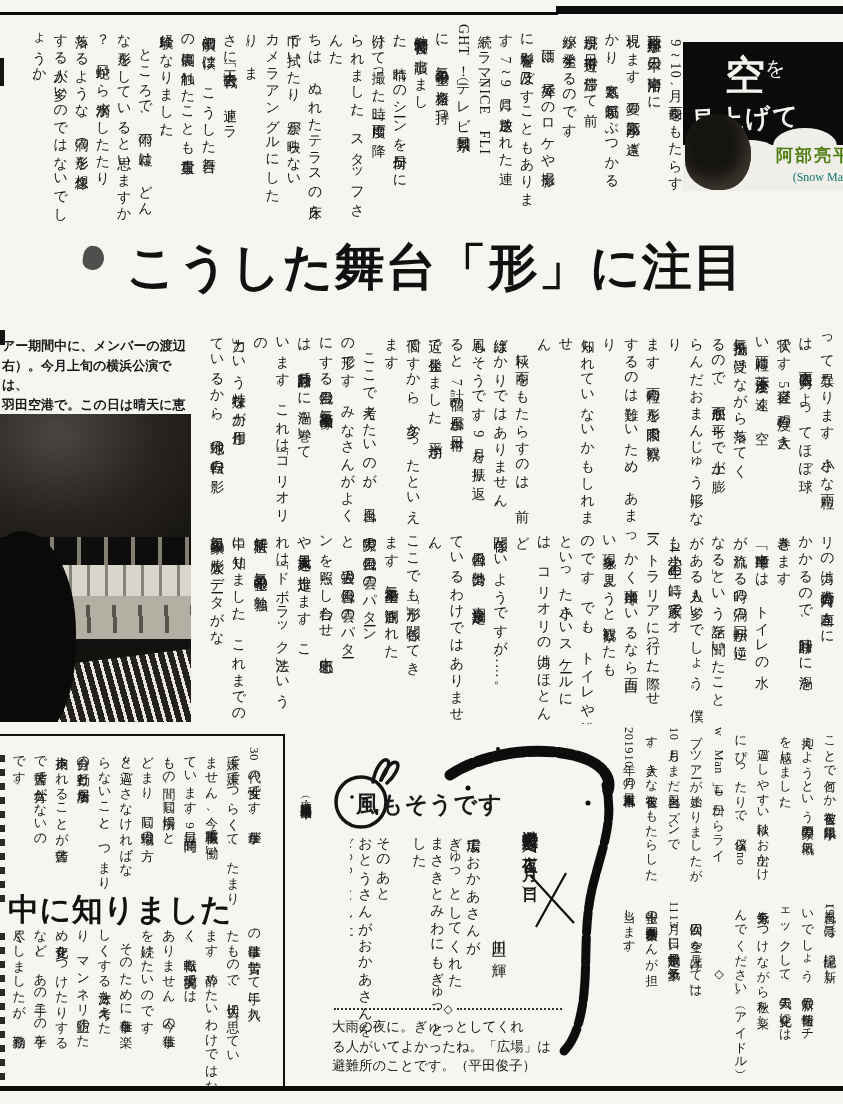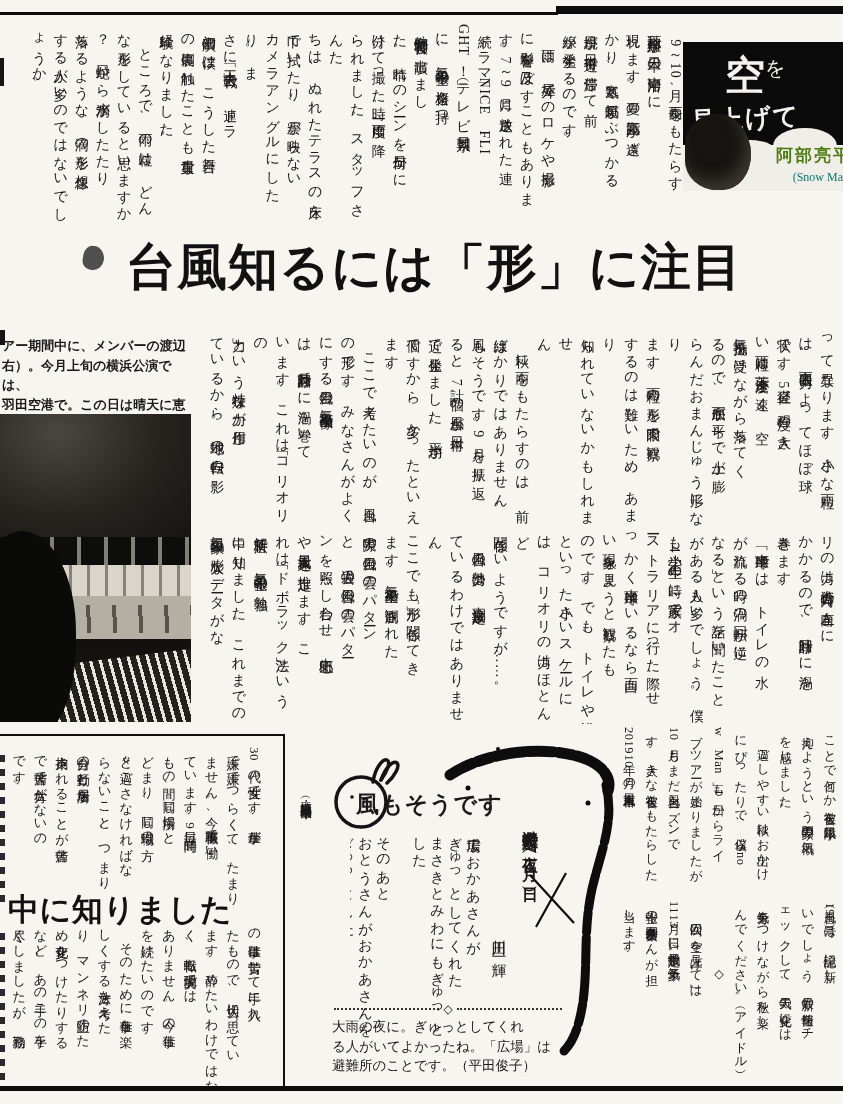--- a/index.html
+++ b/index.html
@@ -133,21 +133,21 @@
   <div class="tb-strip"></div>
   <div class="tb-sora">
     <span class="big">空</span><span class="small">を</span>
   </div>
   <div class="tb-miagete">見上げて</div>
   <div class="tb-head"></div>
   <div class="tb-name">阿部亮平</div>
   <div class="tb-group">(Snow Man)</div>
 </div>
 
-<div class="headline1">台風知るには「形」に注目</div>
+<div class="headline1">こうした舞台「形」に注目</div>
 <div class="stamp"></div>
 
 <div class="v dan23" style="left:204px;top:328px;width:634px;height:198px;">って異なります。小さな雨粒
 は、表面張力によってほぼ球
 状です。直径5㍉程度の大き
 い雨粒は落下速度が速く、空
 気抵抗を受けながら落ちてく
 るので、底面が平らで上が膨
 らんだおまんじゅう形になり
 ます。雨粒の形を肉眼で観察

